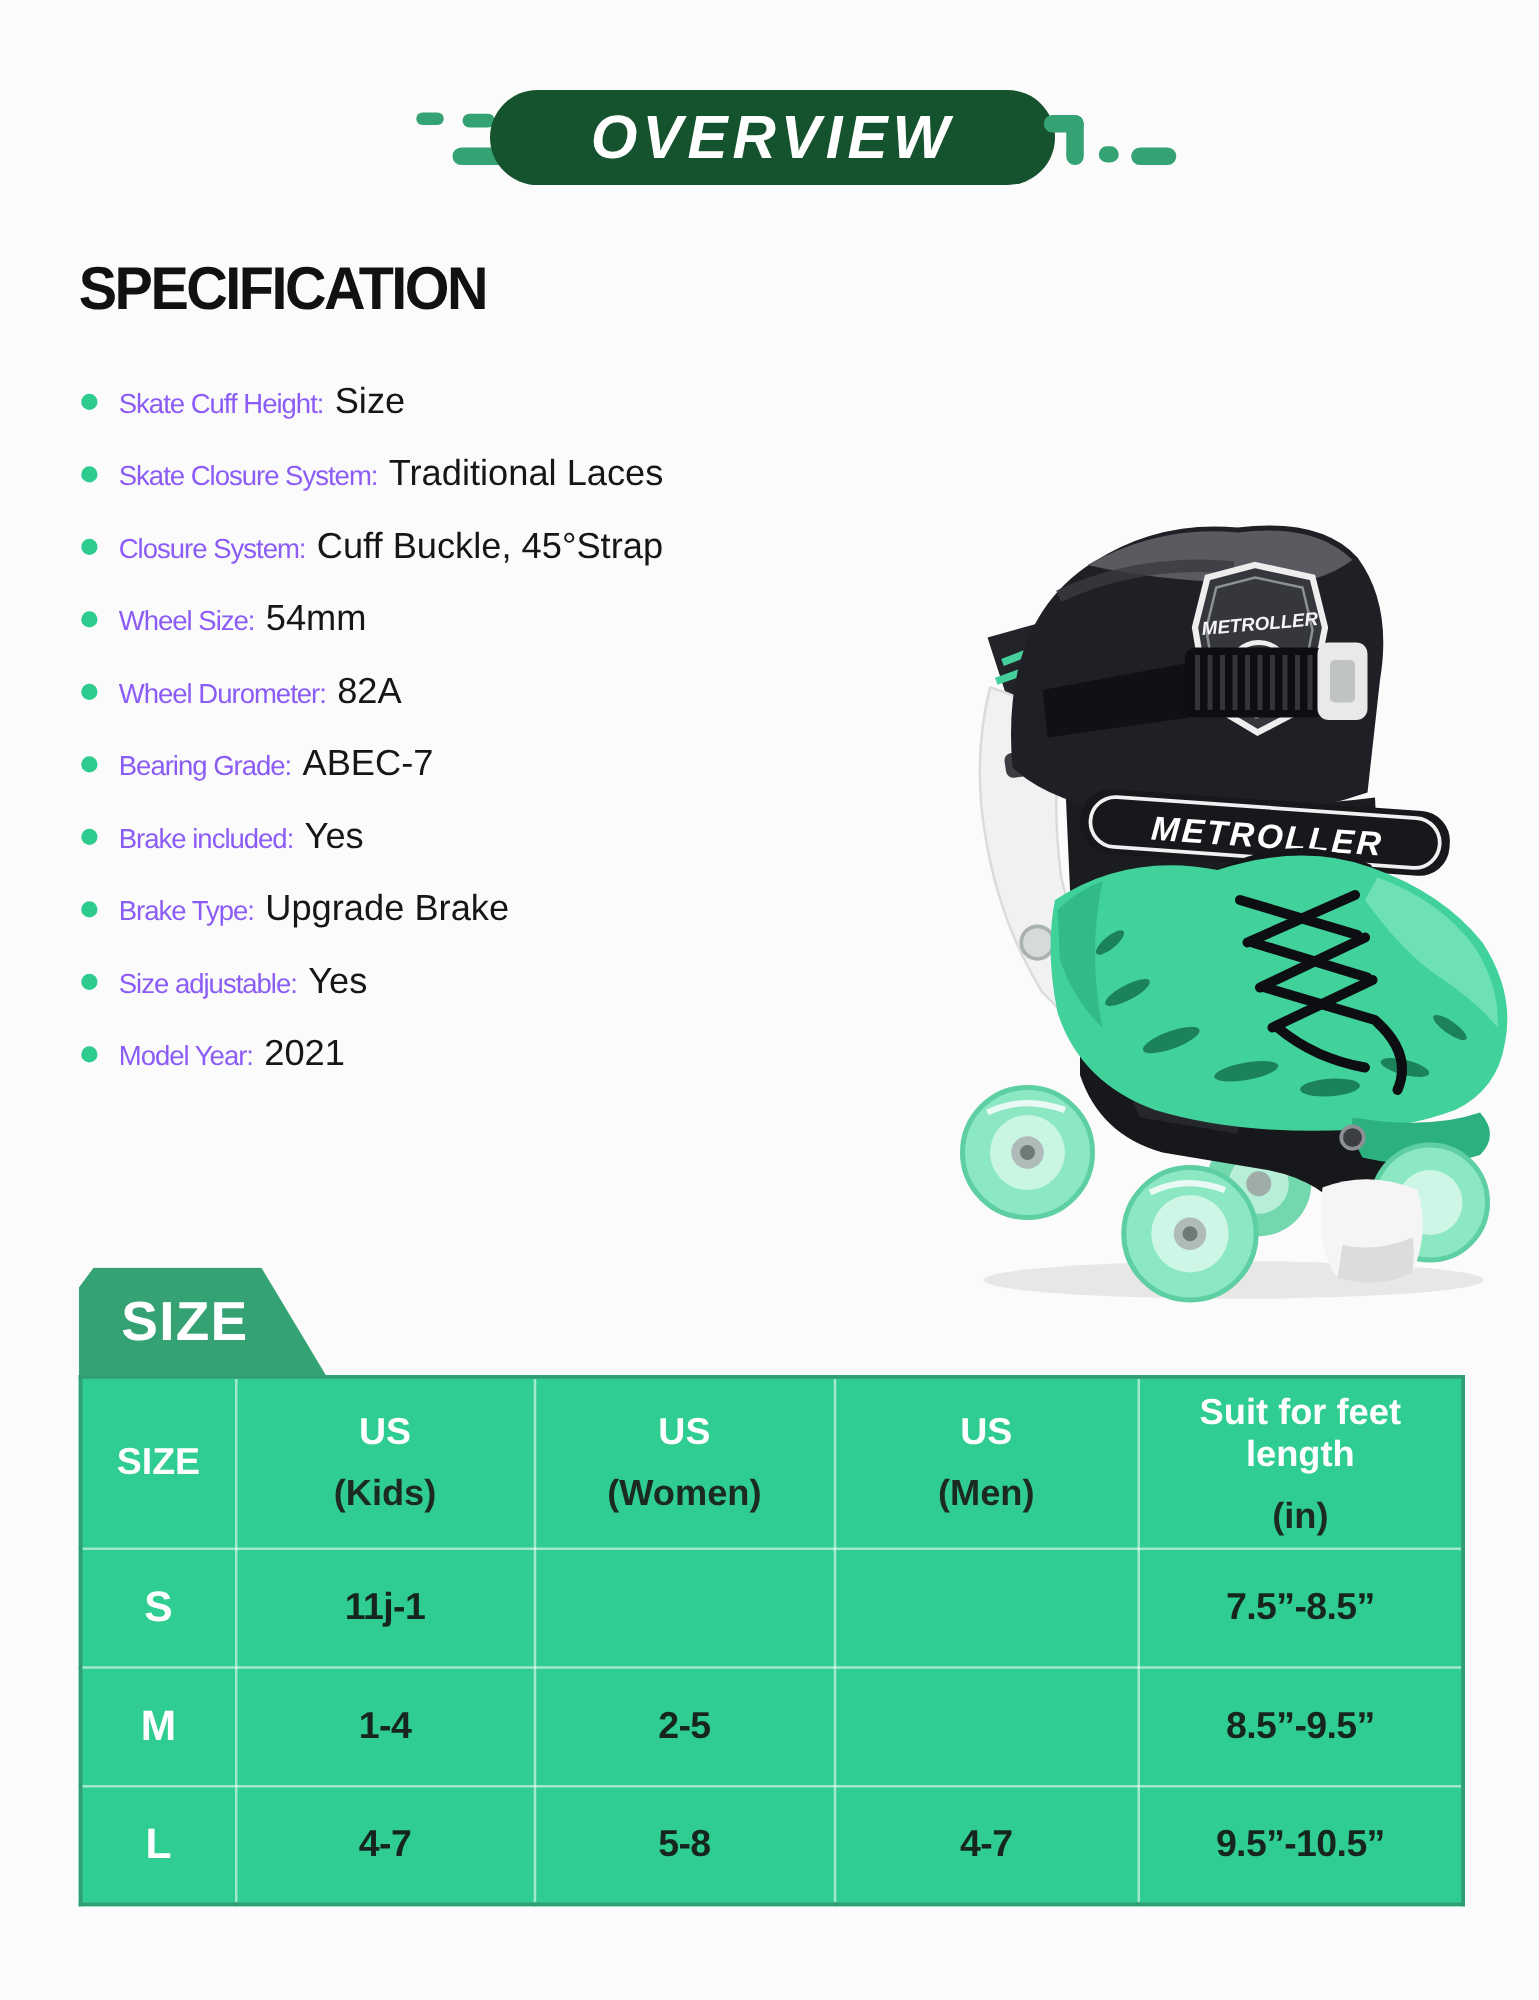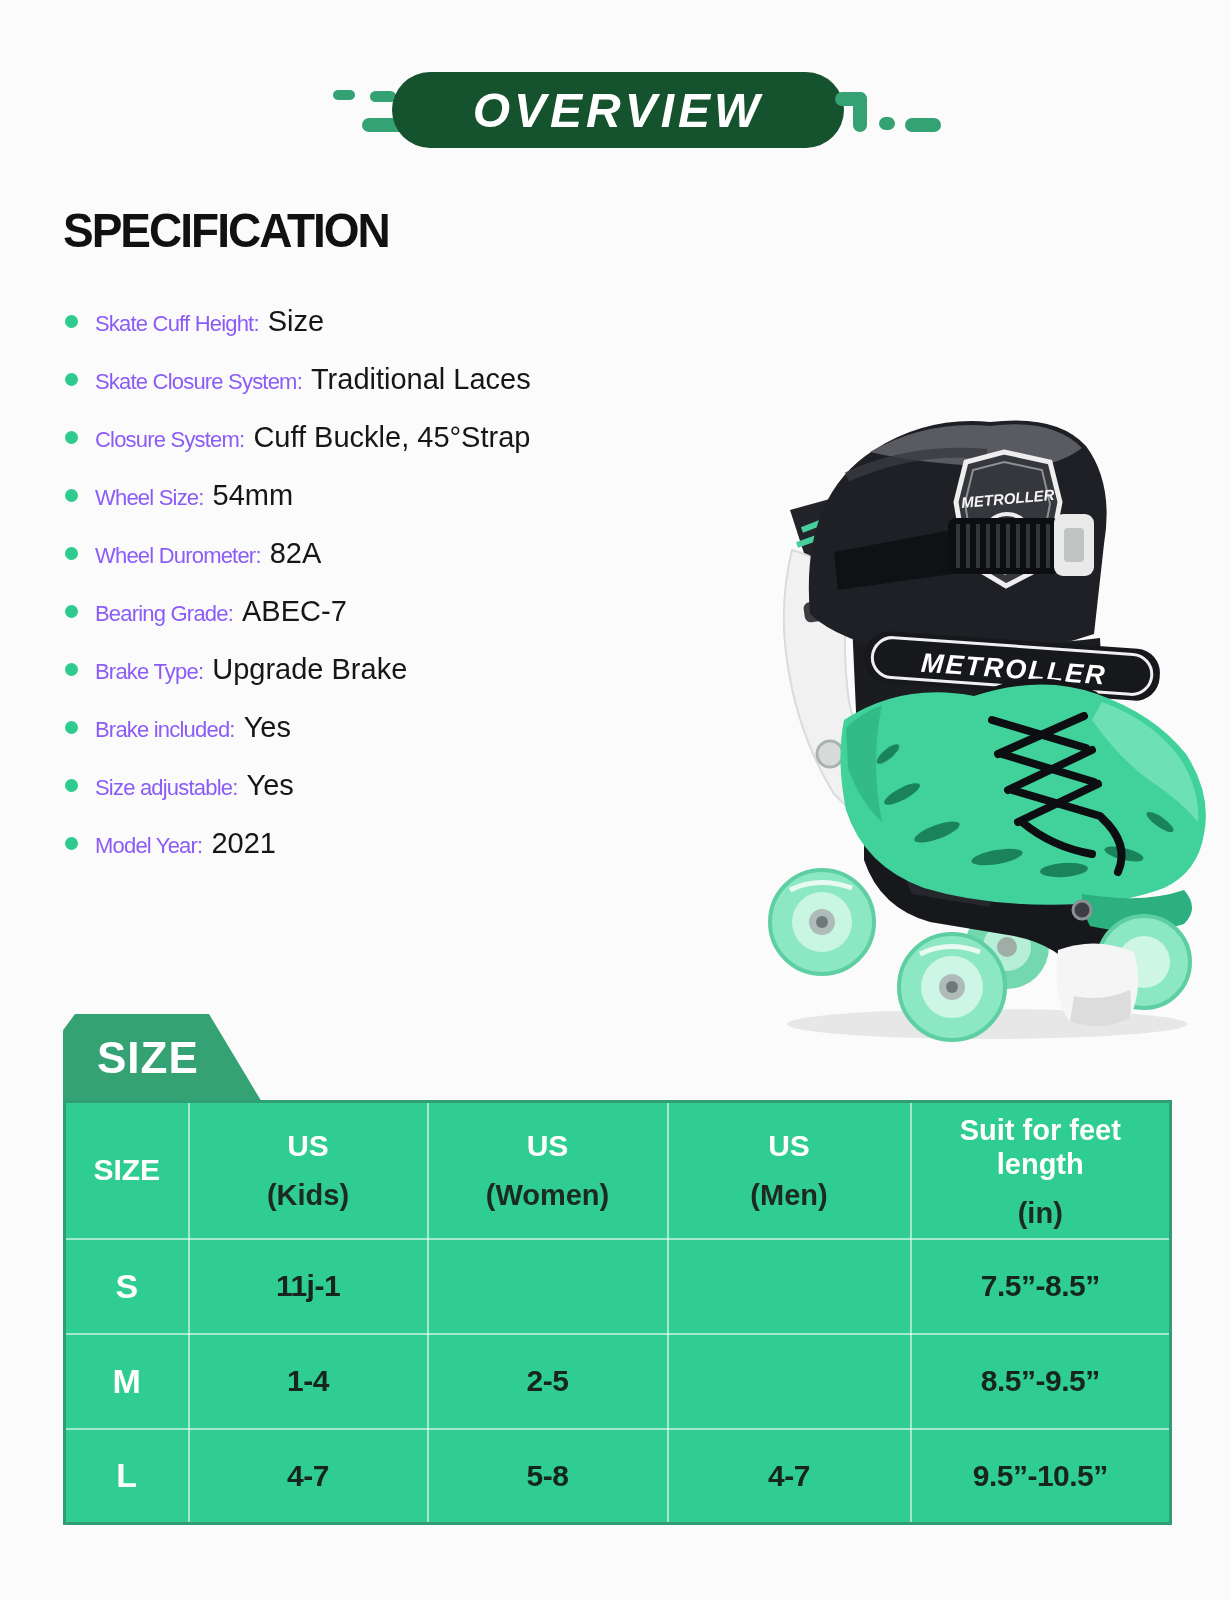--- a/index.html
+++ b/index.html
@@ -103,22 +103,22 @@
 
   <div class="spec-title">SPECIFICATION</div>
 
   <ul class="spec-list">
     <li><span class="spec-label">Skate Cuff Height:</span><span class="spec-value">Size</span></li>
     <li><span class="spec-label">Skate Closure System:</span><span class="spec-value">Traditional Laces</span></li>
     <li><span class="spec-label">Closure System:</span><span class="spec-value">Cuff Buckle, 45°Strap</span></li>
     <li><span class="spec-label">Wheel Size:</span><span class="spec-value">54mm</span></li>
     <li><span class="spec-label">Wheel Durometer:</span><span class="spec-value">82A</span></li>
     <li><span class="spec-label">Bearing Grade:</span><span class="spec-value">ABEC-7</span></li>
+    <li><span class="spec-label">Brake included:</span><span class="spec-value">Yes</span></li>
     <li><span class="spec-label">Brake Type:</span><span class="spec-value">Upgrade Brake</span></li>
-    <li><span class="spec-label">Brake included:</span><span class="spec-value">Yes</span></li>
     <li><span class="spec-label">Size adjustable:</span><span class="spec-value">Yes</span></li>
     <li><span class="spec-label">Model Year:</span><span class="spec-value">2021</span></li>
   </ul>
 
   <svg class="skate" viewBox="0 0 462 645">
     <ellipse cx="235" cy="622" rx="200" ry="15" fill="#000000" opacity="0.08"></ellipse>
 
     <g>
       <circle cx="70" cy="520" r="52" fill="#8ce7c3" stroke="#5ecfa2" stroke-width="4"></circle>
       <circle cx="70" cy="520" r="30" fill="#c9f5e3"></circle>

